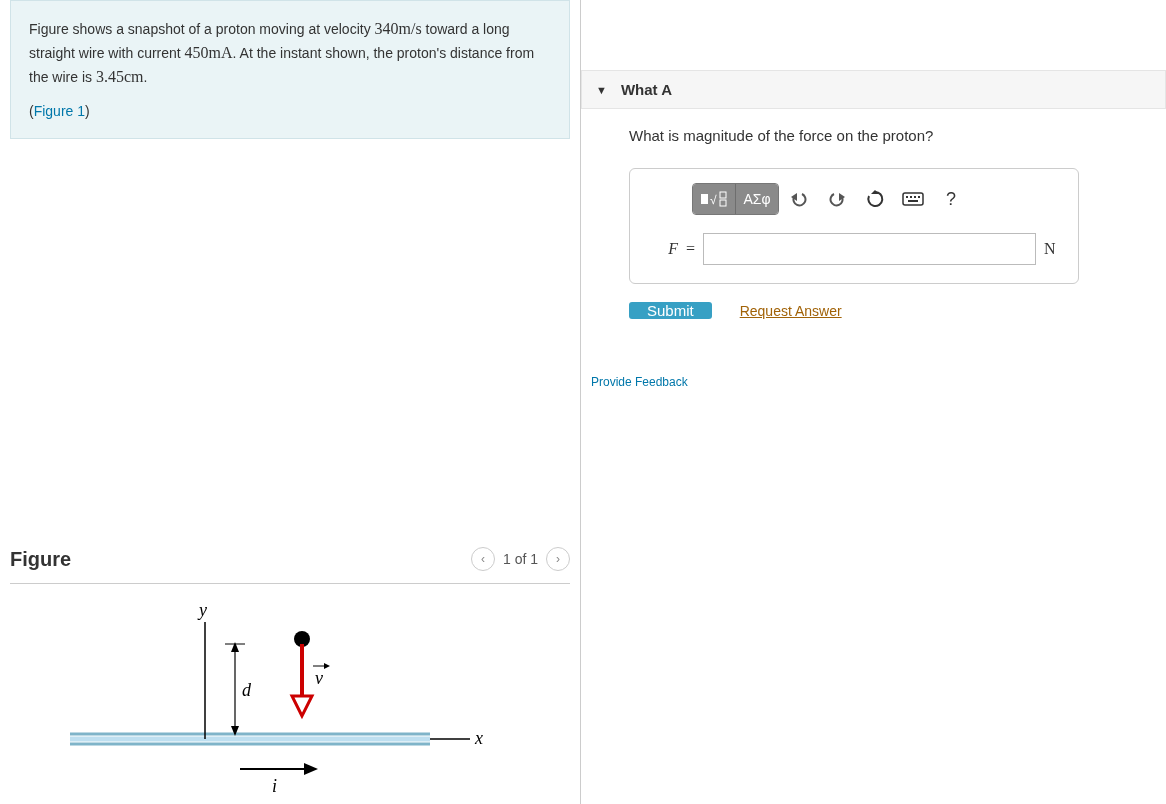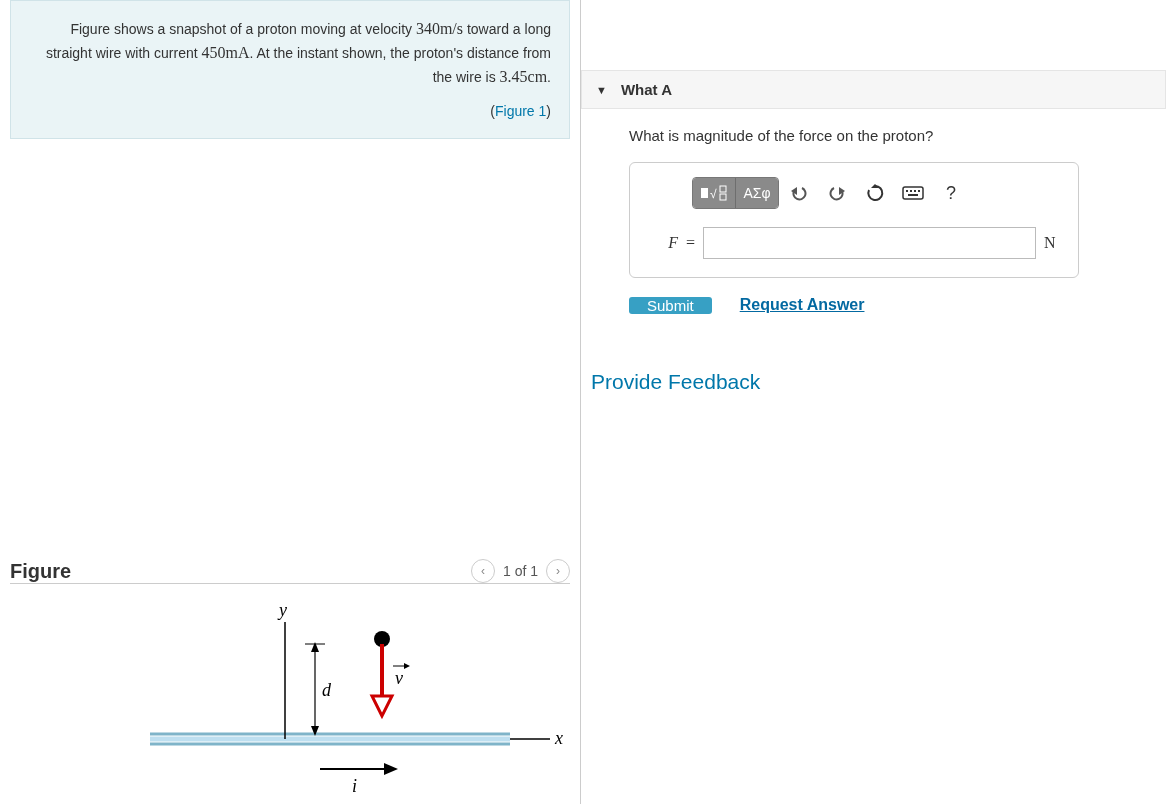--- a/index.html
+++ b/index.html
@@ -13,21 +13,20 @@
     display: flex;
     width: 1166px;
     height: 804px;
   }
   .left {
     width: 580px;
     border-right: 1px solid #ccc;
     padding: 0;
     display: flex;
     flex-direction: column;
-    text-align: right;
   }
   .right {
     flex: 1;
     padding: 0;
   }
   .problem-box {
     background: #eaf4f6;
     border: 1px solid #d0e3e8;
     padding: 16px 18px;
     margin: 0 10px 0 10px;
@@ -45,21 +44,21 @@
   .fig-link .paren { color:#333; }
   .figure-section {
     margin-top: auto;
     padding: 10px 10px 0 10px;
   }
   .figure-header {
     display: flex;
     align-items: center;
     justify-content: space-between;
     border-bottom: 1px solid #ccc;
-    padding-bottom: 0;
+    padding-bottom: 12px;
   }
   .figure-title {
     font-weight: bold;
     font-size: 20px;
   }
   .fig-nav {
     display: flex;
     align-items: center;
     gap: 8px;
     font-size: 14px;
@@ -95,21 +94,21 @@
     font-size: 15px;
   }
   .part-header .caret {
     font-size: 11px;
   }
   .part-body {
     padding: 18px 14px 0 48px;
   }
   .qtext {
     font-size: 15px;
-    margin-bottom: 18px;
+    margin-bottom: 24px;
   }
   .instr {
     font-weight: bold;
     font-size: 14px;
     margin-bottom: 14px;
   }
   .answer-box {
     border: 1px solid #ccc;
     border-radius: 6px;
     padding: 14px 14px 18px 14px;
@@ -186,29 +185,29 @@
   .submit-btn {
     background: #37a0c4;
     color: #fff;
     border: none;
     border-radius: 3px;
     padding: 0 18px;
     font-size: 15px;
     cursor: pointer;
   }
   .req-link {
-    color: #0369a1;
-    font-weight: bold;
+    color: #a16207;
+    font-weight: normal;
     text-decoration: underline;
-    font-size: 16px;
+    font-size: 14px;
     cursor: pointer;
   }
   .feedback {
     color: #0077aa;
-    font-size: 21px;
+    font-size: 12px;
     margin: 56px 0 0 10px;
     cursor: pointer;
   }
 </style>
 </head>
 <body>
 
 <div class="container">
 
   <div class="left">

